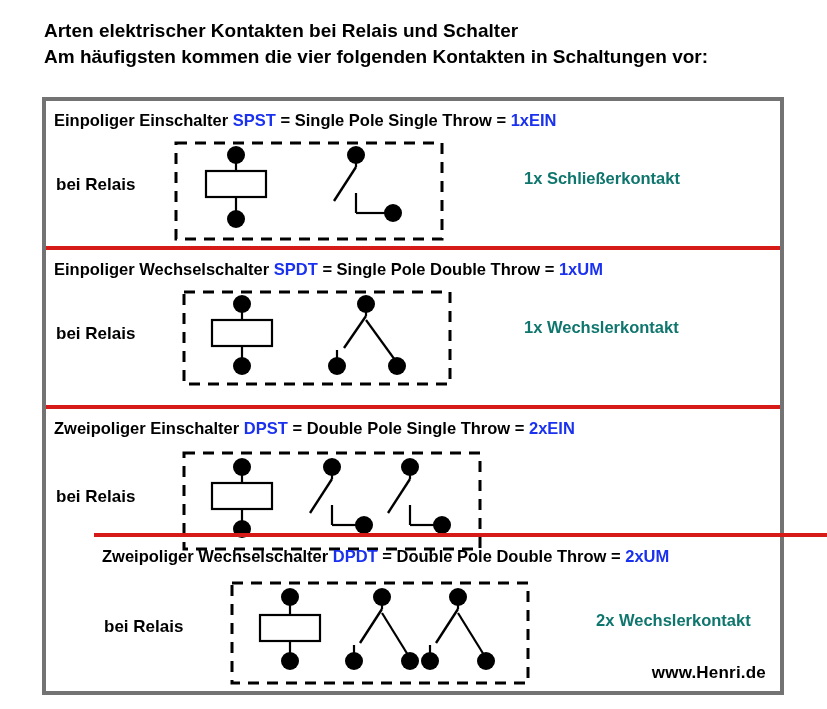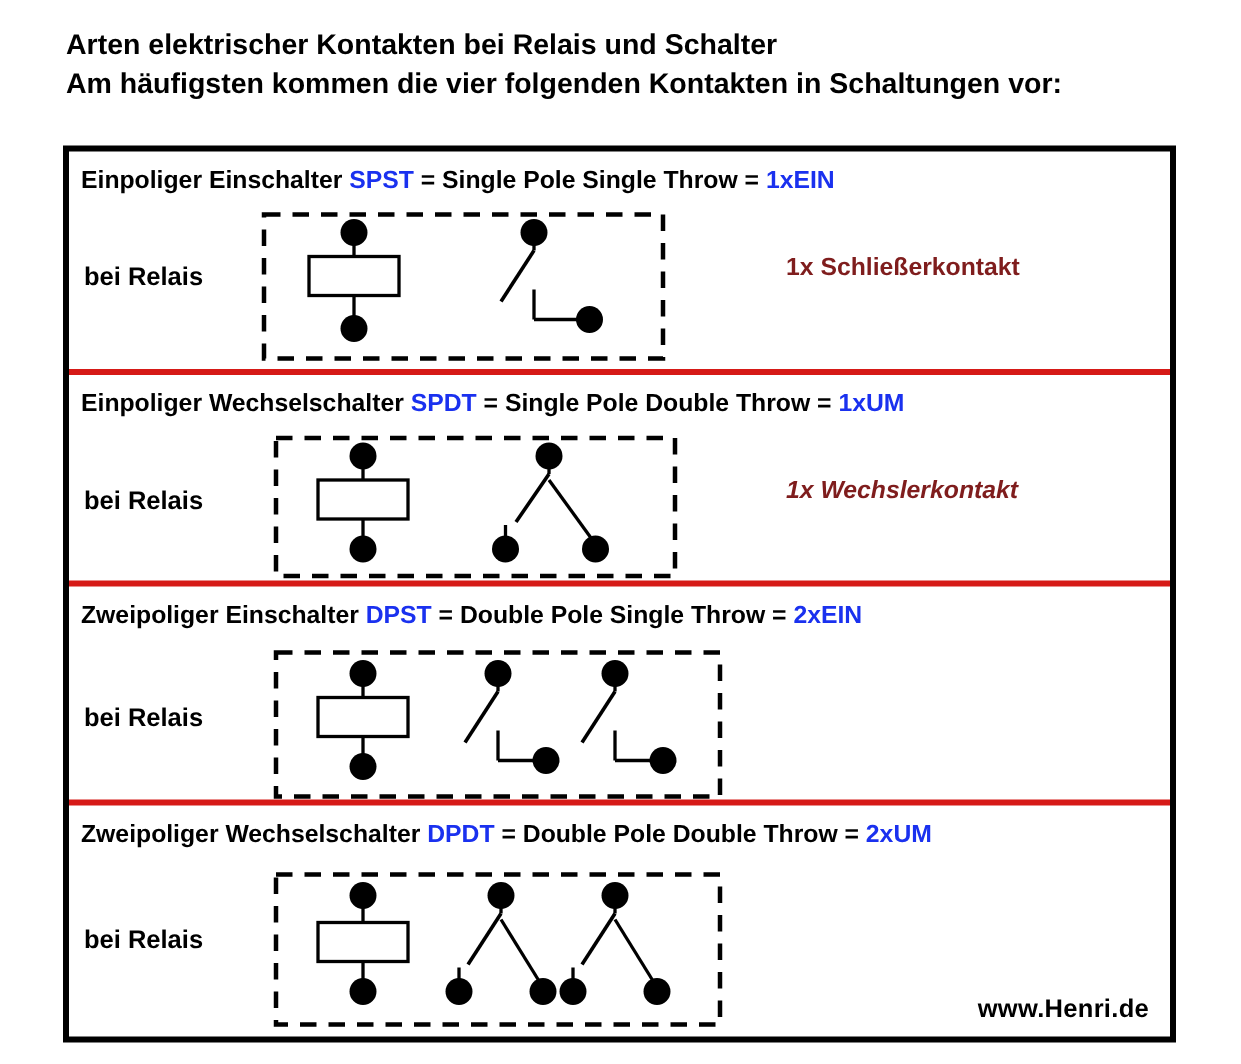--- a/index.html
+++ b/index.html
@@ -30,21 +30,21 @@
     white-space: nowrap;
   }
 
   
   .frame {
     position: absolute;
     left: 42px;
     top: 97px;
     width: 742px;
     height: 598px;
-    border: 4px solid #000000;
+    border: 4px solid #737373;
     box-sizing: border-box;
   }
 
   .row {
     position: absolute;
     left: 0;
     width: 100%;
     box-sizing: border-box;
   }
   .row.divider {
@@ -66,21 +66,21 @@
     left: 10px;
     font-size: 17px;
     font-weight: bold;
     white-space: nowrap;
   }
 
   .kontakt-label {
     position: absolute;
     font-size: 16.5px;
     font-weight: bold;
-    color: #7f1d1d;
+    color: #0f766e;
     white-space: nowrap;
   }
 
   .schematic {
     position: absolute;
   }
 
   .credit {
     position: absolute;
     right: 14px;
@@ -145,24 +145,24 @@
 
       <circle cx="184" cy="14" r="9" fill="#000"></circle>
       <line x1="184" y1="14" x2="184" y2="26" stroke="#000" stroke-width="2.2"></line>
       <line x1="184" y1="26" x2="162" y2="58" stroke="#000" stroke-width="2.4"></line>
       <line x1="155" y1="60" x2="155" y2="70" stroke="#000" stroke-width="2.2"></line>
       <circle cx="155" cy="76" r="9" fill="#000"></circle>
       <line x1="184" y1="30" x2="213" y2="70" stroke="#000" stroke-width="2.2"></line>
       <circle cx="215" cy="76" r="9" fill="#000"></circle>
     </svg>
 
-    <div class="kontakt-label" style="left:478px; top:68px;font-style:italic;">1x Wechslerkontakt</div>
-  </div>
-
-  <div class="row divider" style="top:286px; height:142px;">
+    <div class="kontakt-label" style="left:478px; top:68px;">1x Wechslerkontakt</div>
+  </div>
+
+  <div class="row divider" style="top:304px; height:142px;">
     <div class="row-title">
       <span>Zweipoliger Einschalter </span><span class="blue">DPST</span><span> = Double Pole Single Throw = </span><span class="blue">2xEIN</span>
     </div>
 
     <div class="bei-relais" style="top:78px;">bei Relais</div>
 
     <svg class="schematic" style="left:136px; top:42px;" width="300" height="100" viewBox="0 0 300 100">
       <rect x="2" y="2" width="296" height="96" fill="none" stroke="#000" stroke-width="3" stroke-dasharray="11,8"></rect>
       <line x1="60" y1="16" x2="60" y2="32" stroke="#000" stroke-width="2.2"></line>
       <rect x="30" y="32" width="60" height="26" fill="#ffffff" stroke="#000" stroke-width="2.2"></rect>
@@ -180,21 +180,21 @@
       <circle cx="228" cy="16" r="9" fill="#000"></circle>
       <line x1="228" y1="16" x2="228" y2="28" stroke="#000" stroke-width="2.2"></line>
       <line x1="228" y1="28" x2="206" y2="62" stroke="#000" stroke-width="2.4"></line>
       <line x1="228" y1="54" x2="228" y2="74" stroke="#000" stroke-width="2.2"></line>
       <line x1="228" y1="74" x2="254" y2="74" stroke="#000" stroke-width="2.2"></line>
       <circle cx="260" cy="74" r="9" fill="#000"></circle>
     </svg>
 
   </div>
 
-  <div class="row divider" style="top:432px; height:158px;">
+  <div class="row divider" style="top:432px; height:158px;margin-left:48px;">
     <div class="row-title">
       <span>Zweipoliger Wechselschalter </span><span class="blue">DPDT</span><span> = Double Pole Double Throw = </span><span class="blue">2xUM</span>
     </div>
 
     <div class="bei-relais" style="top:80px;">bei Relais</div>
 
     <svg class="schematic" style="left:136px; top:44px;" width="300" height="104" viewBox="0 0 300 104">
       <rect x="2" y="2" width="296" height="100" fill="none" stroke="#000" stroke-width="3" stroke-dasharray="11,8"></rect>
       <line x1="60" y1="16" x2="60" y2="34" stroke="#000" stroke-width="2.2"></line>
       <rect x="30" y="34" width="60" height="26" fill="#ffffff" stroke="#000" stroke-width="2.2"></rect>
@@ -212,16 +212,17 @@
 
       <circle cx="228" cy="16" r="9" fill="#000"></circle>
       <line x1="228" y1="16" x2="228" y2="28" stroke="#000" stroke-width="2.2"></line>
       <line x1="228" y1="28" x2="206" y2="62" stroke="#000" stroke-width="2.4"></line>
       <line x1="200" y1="64" x2="200" y2="74" stroke="#000" stroke-width="2.2"></line>
       <circle cx="200" cy="80" r="9" fill="#000"></circle>
       <line x1="228" y1="32" x2="254" y2="74" stroke="#000" stroke-width="2.2"></line>
       <circle cx="256" cy="80" r="9" fill="#000"></circle>
     </svg>
 
+    <div class="kontakt-label" style="left:502px; top:74px;">2x Wechslerkontakt</div>
   </div>
 
   <div class="credit">www.Henri.de</div>
 </div>
 
 </body></html>

